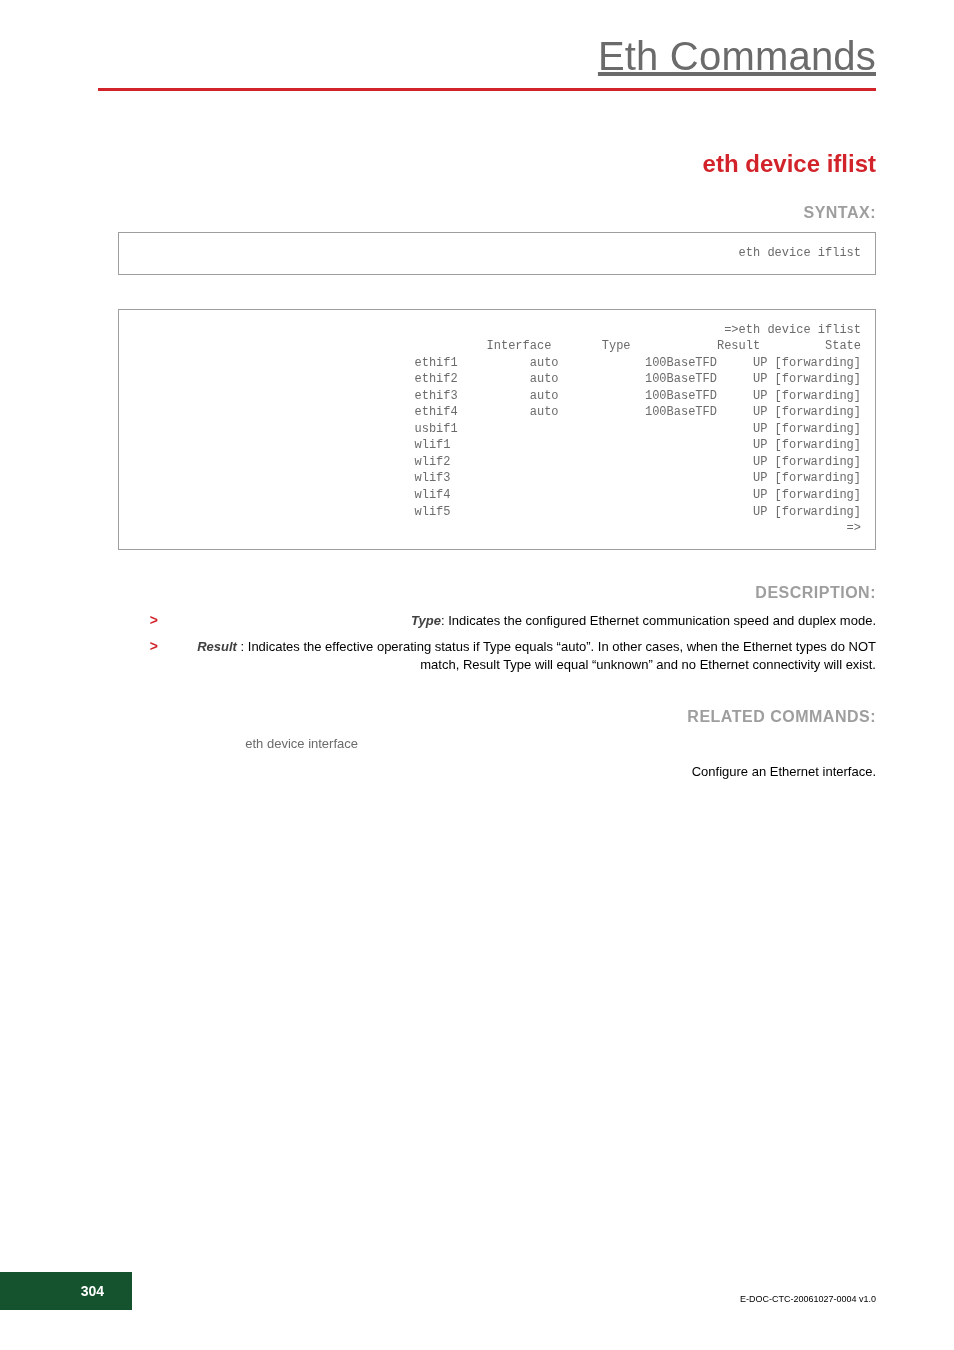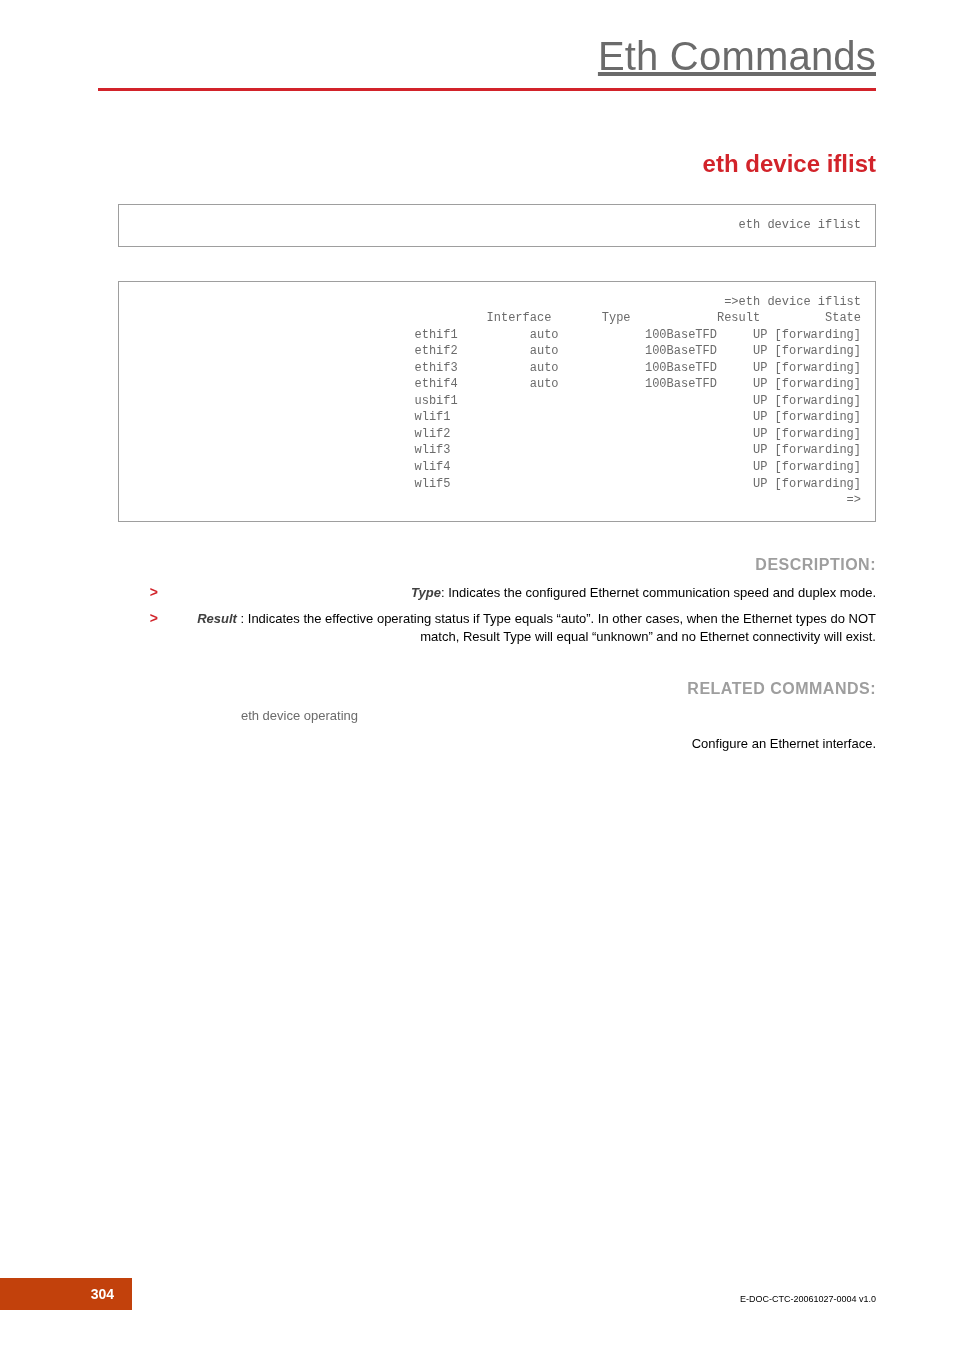--- a/index.html
+++ b/index.html
@@ -15,33 +15,34 @@
   .desc-list { margin-left: 40px; margin-bottom: 34px; }
   .desc-row { display: flex; align-items: flex-start; margin-bottom: 8px; font-size: 13px; line-height: 1.4; }
   .bullet { color: #d2232a; font-weight: bold; font-size: 14px; width: 20px; flex: 0 0 20px; line-height: 1.2; }
   .desc-text { flex: 1; }
   .term { color: #404040; font-weight: bold; font-style: italic; }
   .rel-table { margin-left: 40px; font-size: 13px; }
   .rel-row { display: flex; }
   .rel-cmd { width: 220px; color: #6b6b6b; }
   .rel-desc { flex: 1; color: #000; margin-top: 28px; }
   .footer { position: absolute; left: 0; right: 0; bottom: 40px; height: 26px; }
-  .footer-bar { position: absolute; left: 0; bottom: 0; width: 132px; height: 32px; background: #c2410c; color: #fff; font-weight: bold; font-size: 14px; display: flex; align-items: center; justify-content: flex-end; padding-right: 18px; }
+  .footer-bar { position: absolute; left: 0; bottom: 0; width: 132px; height: 38px; background: #14532d; color: #fff; font-weight: bold; font-size: 14px; display: flex; align-items: center; justify-content: flex-end; padding-right: 28px; }
   .footer-doc { position: absolute; right: 78px; bottom: 6px; font-size: 9px; color: #000; }
 </style>
 </head>
 <body>
 
 <div class="page">
   <div class="header-title">Eth Commands</div>
   <div class="rule"></div>
 
   <div class="content">
     <div class="cmd-title">eth device iflist</div>
 
+    <div class="sec-head">SYNTAX:</div>
     <div class="codebox">eth device iflist</div>
 
     <div class="codebox">=&gt;eth device iflist
 Interface       Type            Result         State
 ethif1          auto            100BaseTFD     UP [forwarding]
 ethif2          auto            100BaseTFD     UP [forwarding]
 ethif3          auto            100BaseTFD     UP [forwarding]
 ethif4          auto            100BaseTFD     UP [forwarding]
 usbif1                                         UP [forwarding]
 wlif1                                          UP [forwarding]
@@ -59,21 +60,21 @@
       </div>
       <div class="desc-row">
         <span class="bullet">&gt;</span>
         <span class="desc-text"><span class="term">Result</span><span> : </span><span>Indicates the effective operating status if Type equals “auto”. In other cases, when the Ethernet types do NOT match, Result Type will equal “unknown” and no Ethernet connectivity will exist.</span></span>
       </div>
     </div>
 
     <div class="sec-head">RELATED COMMANDS:</div>
     <div class="rel-table">
       <div class="rel-row">
-        <div class="rel-cmd">eth device operating</div>
+        <div class="rel-cmd">eth device interface</div>
         <div class="rel-desc">Configure an Ethernet interface.</div>
       </div>
     </div>
   </div>
 
   <div class="footer">
     <div class="footer-bar">304</div>
     <div class="footer-doc">E-DOC-CTC-20061027-0004 v1.0</div>
   </div>
 </div>

